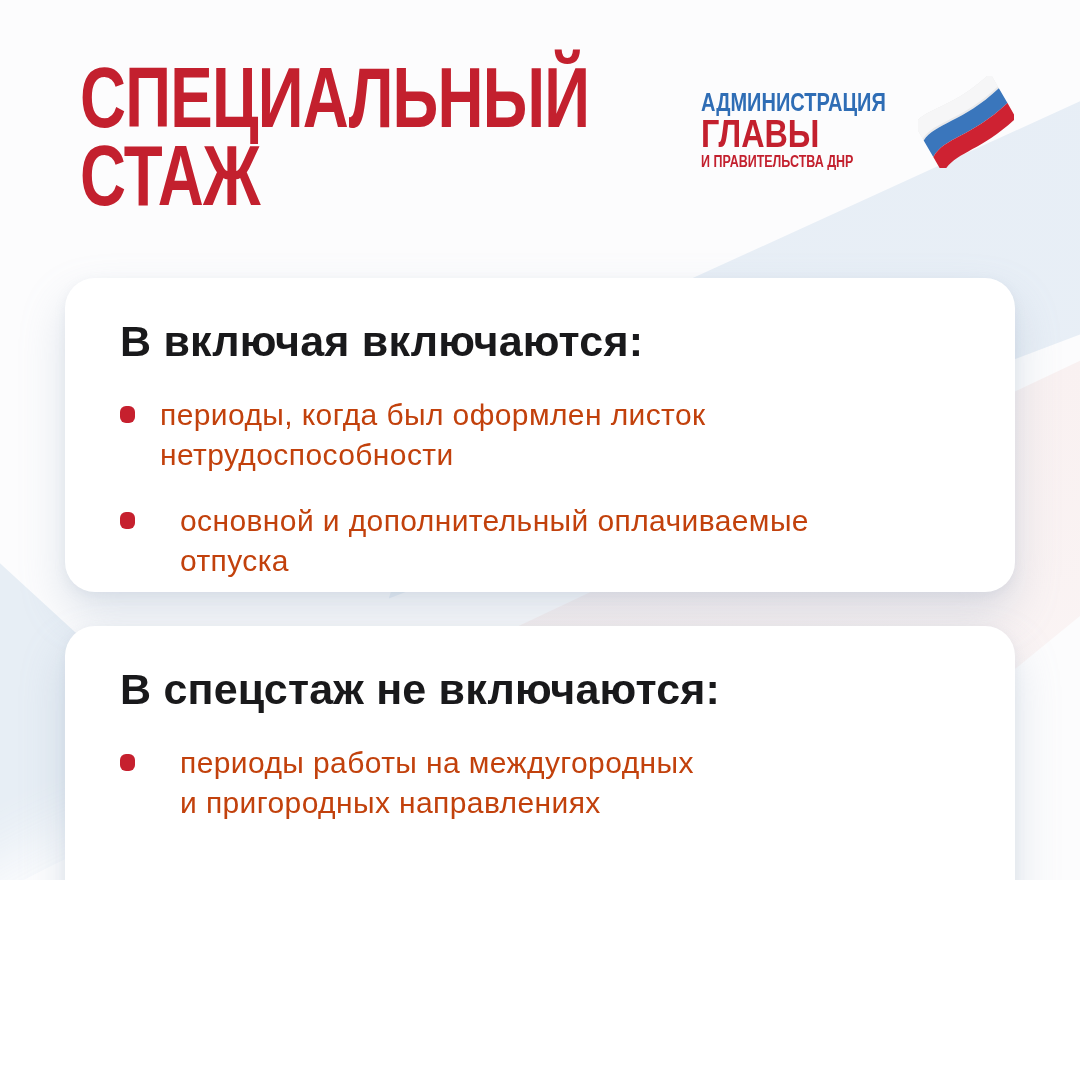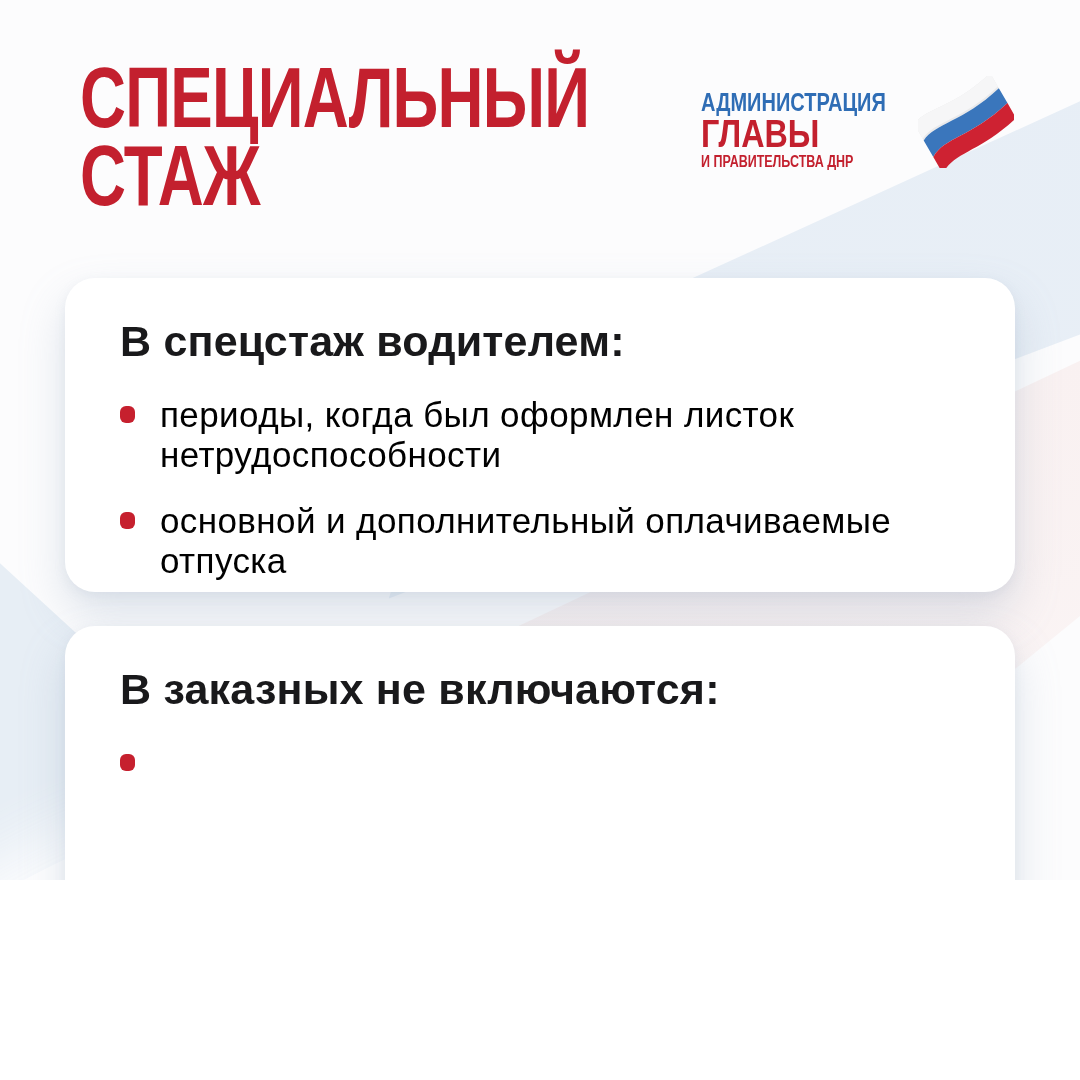--- a/index.html
+++ b/index.html
@@ -71,28 +71,28 @@
     padding:40px 55px 40px 55px;
   }
   .card-1{top:278px;height:314px;}
   .card-2{top:626px;height:319px;}
   .card h2{
     margin:0 0 30px 0;
     font-size:43px;font-weight:700;color:#19191b;
     letter-spacing:.2px;line-height:1.1;
   }
   .item{display:flex;align-items:flex-start;margin-bottom:26px;}
-  .item:last-child{margin-bottom:0;}
+  .item:last-child{margin-bottom:0;gap:20px;}
   .dot{
     flex:0 0 auto;width:15px;height:17px;
     background:#c6202e;border-radius:6px;
     margin:11px 25px 0 0;
   }
   .item-text{
-    font-size:35px;line-height:40px;color:#000000;
+    font-size:30px;line-height:40px;color:#c2410c;
     letter-spacing:.4px;white-space:pre-line;
   }
 </style>
 </head>
 <body>
 
 <div class="canvas">
 
   <div class="bg shape-blue"></div>
   <div class="bg shape-pink"></div>
@@ -114,33 +114,35 @@
       <g transform="rotate(-30 50 47)">
         <path d="M2,22 C22,14 46,28 97,16 L97,34 C46,46 22,32 2,42 Z" fill="#e9e9ea"></path>
         <path d="M2,22 C22,14 46,28 97,16 L97,32 C46,44 22,30 2,40 Z" fill="#f6f6f7"></path>
         <path d="M2,42 C22,32 46,46 97,34 L97,52 C46,64 22,50 2,62 Z" fill="#3a76bc"></path>
         <path d="M2,62 C22,50 46,64 97,52 L97,70 C46,82 22,68 2,82 Z" fill="#ce2232"></path>
       </g>
     </svg>
   </div>
 
   <section class="card card-1">
-    <h2>В спецстаж водителем:</h2>
+    <h2>В включая включаются:</h2>
     <div class="item">
       <span class="dot"></span>
       <span class="item-text">периоды, когда был оформлен листок
 нетрудоспособности</span>
     </div>
     <div class="item">
       <span class="dot"></span>
       <span class="item-text">основной и дополнительный оплачиваемые
 отпуска</span>
     </div>
   </section>
 
   <section class="card card-2">
-    <h2>В заказных не включаются:</h2>
+    <h2>В спецстаж не включаются:</h2>
     <div class="item">
       <span class="dot"></span>
+      <span class="item-text">периоды работы на междугородных
+и пригородных направлениях</span>
     </div>
   </section>
 
 </div>
 
 </body></html>

